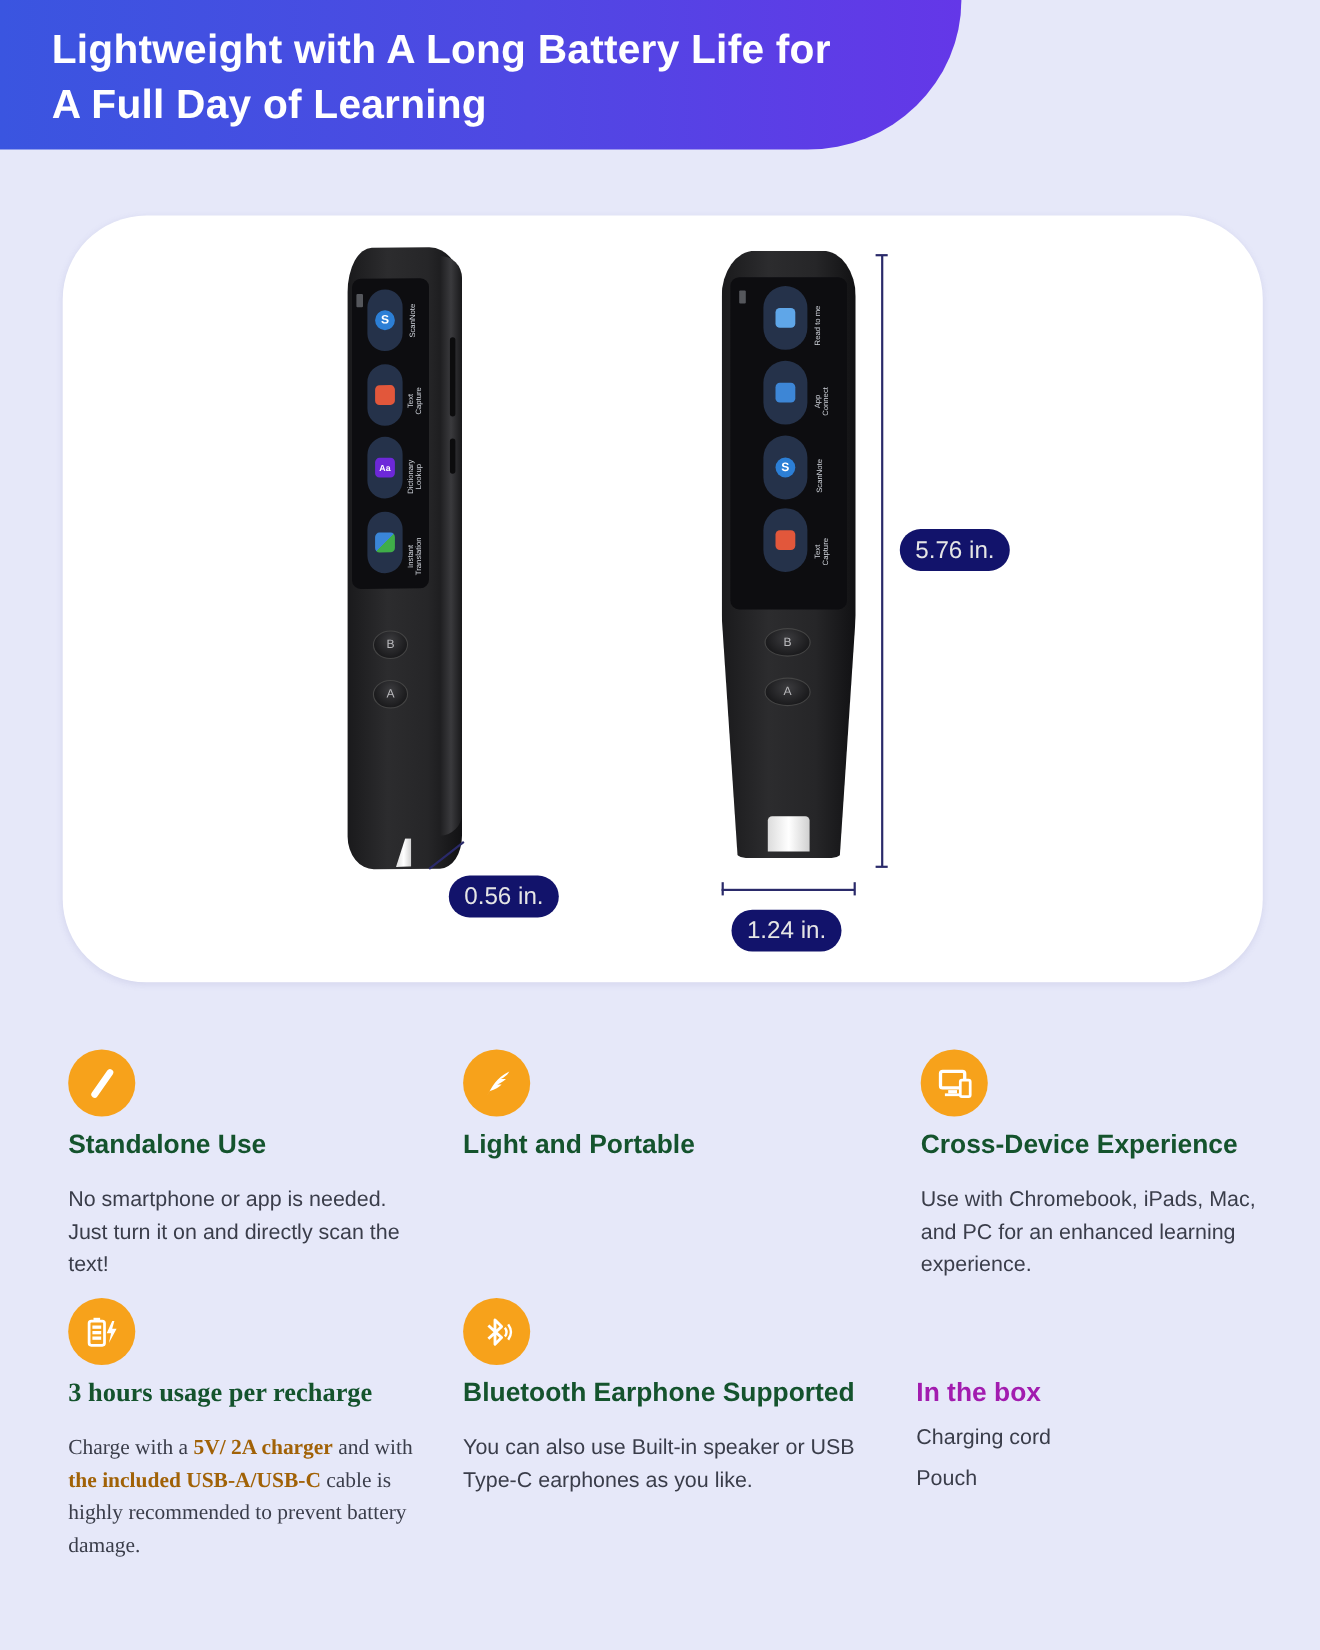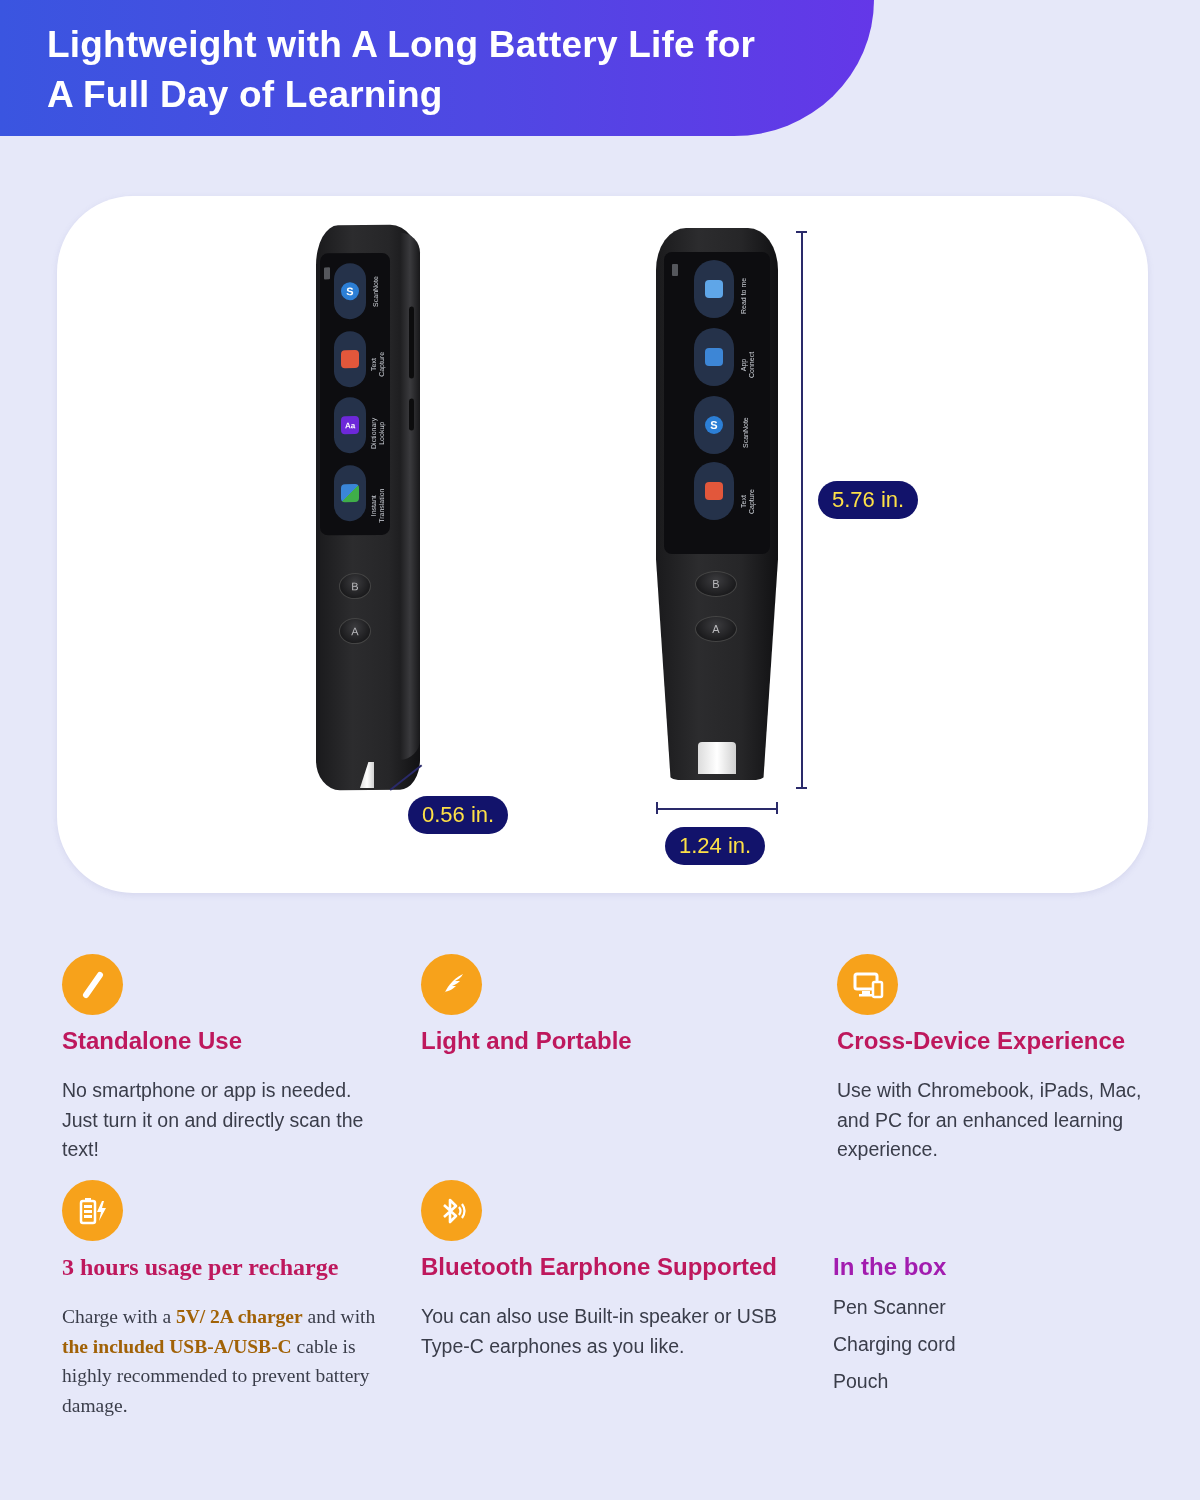--- a/index.html
+++ b/index.html
@@ -104,37 +104,37 @@
   }
   .side-key {
     position: absolute; right: 6px; width: 5px; background: #0c0c0d; border-radius: 3px; z-index: 3;
   }
   
   .dim-line { position: absolute; background: #2a2a6a; }
   .dim-tick { position: absolute; background: #2a2a6a; }
   .dim-badge {
     position: absolute;
     background: #12136b;
-    color: #fde047;
+    color: #e5e5e5;
     font-size: 22px;
     height: 38px; line-height: 38px;
     padding: 0 14px;
     border-radius: 19px;
     white-space: nowrap;
   }
   
   .feature { position: absolute; }
   .feature-icon {
     width: 61px; height: 61px; border-radius: 50%;
     background: #f7a21b;
     display: flex; align-items: center; justify-content: center;
   }
   .feature-title {
     margin-top: 11px;
-    color: #be185d;
+    color: #14532d;
     font-weight: 700;
     font-size: 24px;
     line-height: 30px;
     white-space: nowrap;
   }
   .feature-desc {
     margin-top: 20px;
     color: #3a3d4a;
     font-size: 19.5px;
     line-height: 29.5px;
@@ -287,17 +287,16 @@
       <path d="M28 11 Q33 18 28 25" fill="none" stroke="#fff" stroke-width="2.2"></path>
     </svg>
   </div>
   <div class="feature-title">Bluetooth Earphone Supported</div>
   <div class="feature-desc">You can also use Built-in speaker or USB Type-C earphones as you like.</div>
 </div>
 
 <div class="feature" style="left:833px; top:1252px; width:300px;">
   <div class="box-title">In the box</div>
   <ul class="box-list">
-    <li>Pen Scanner</li>
     <li>Charging cord</li>
     <li>Pouch</li>
   </ul>
 </div>
 
 </body></html>

